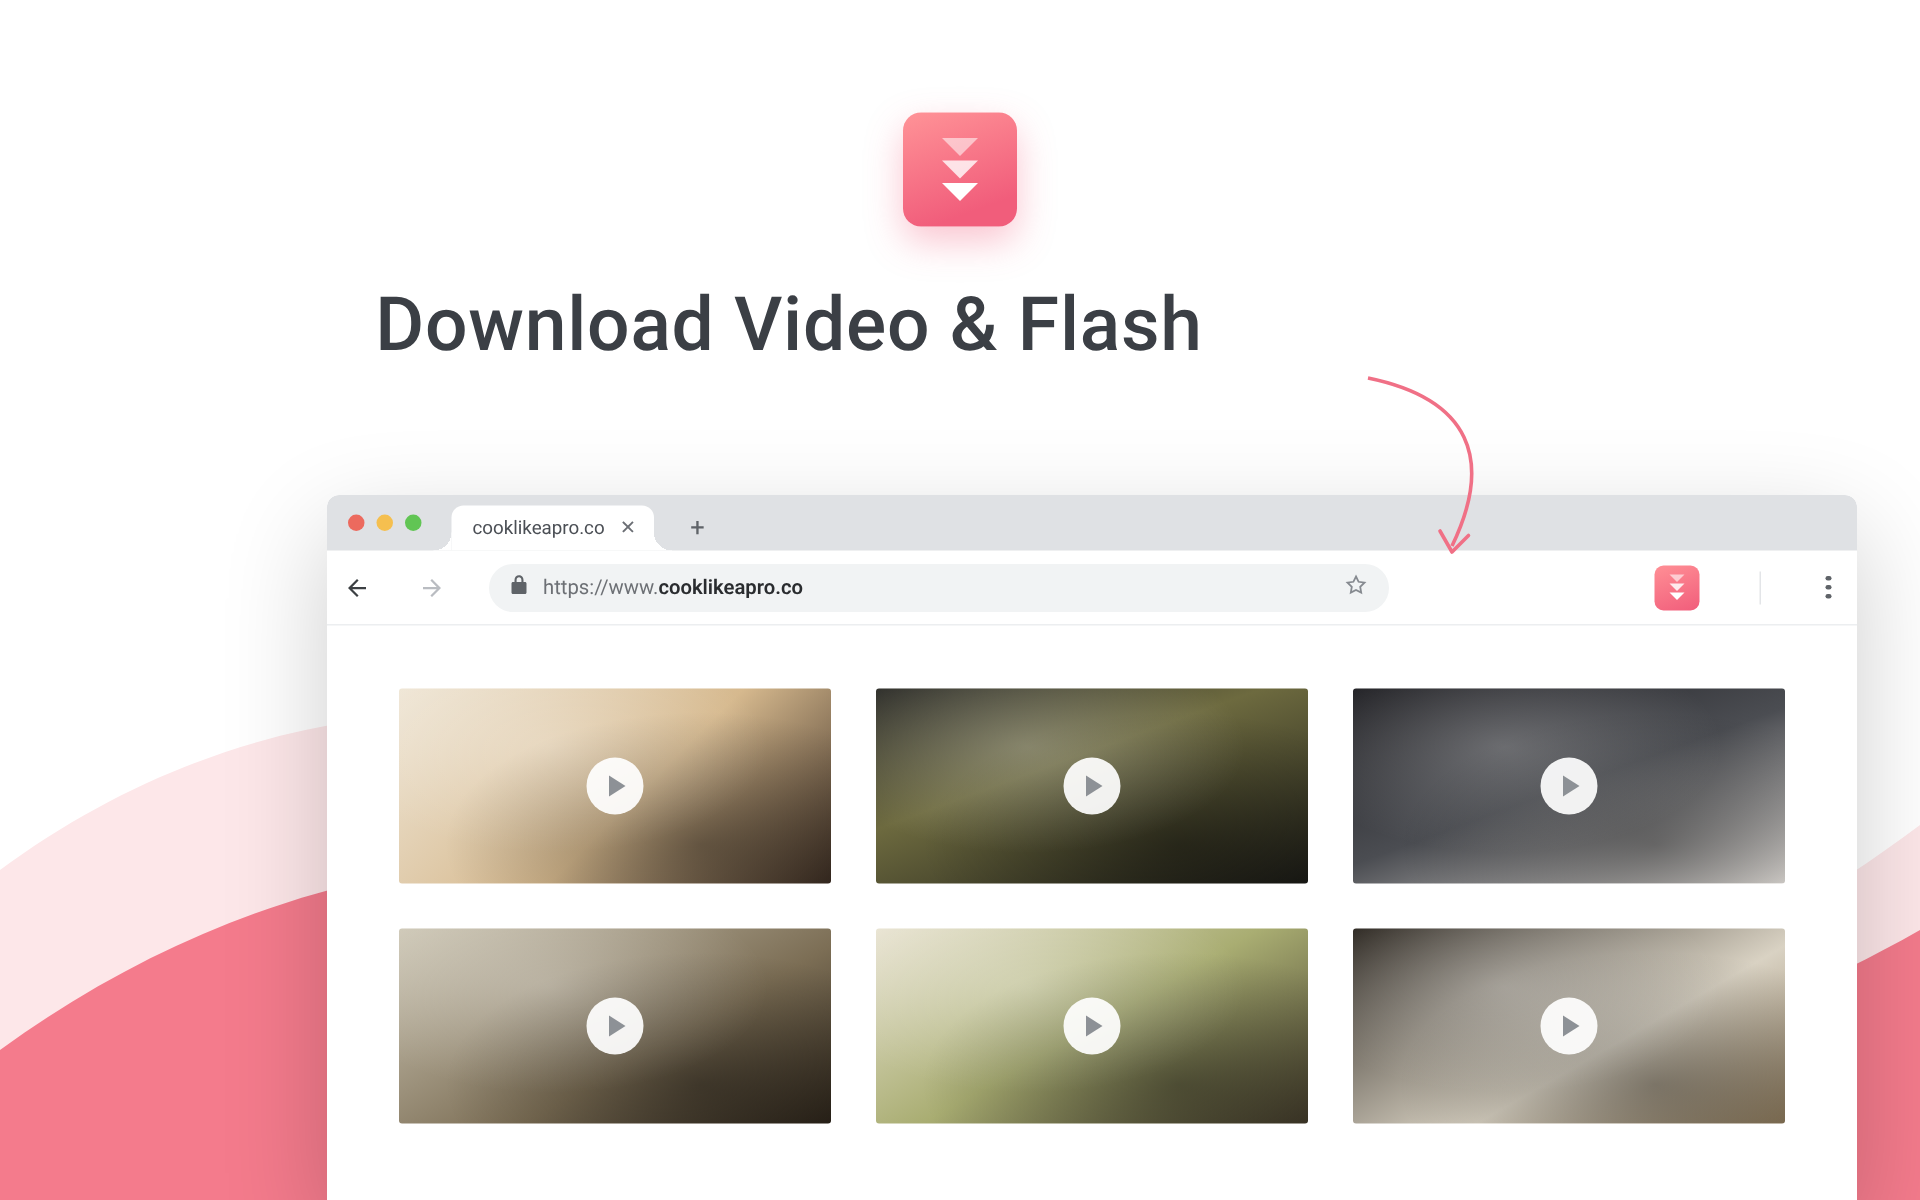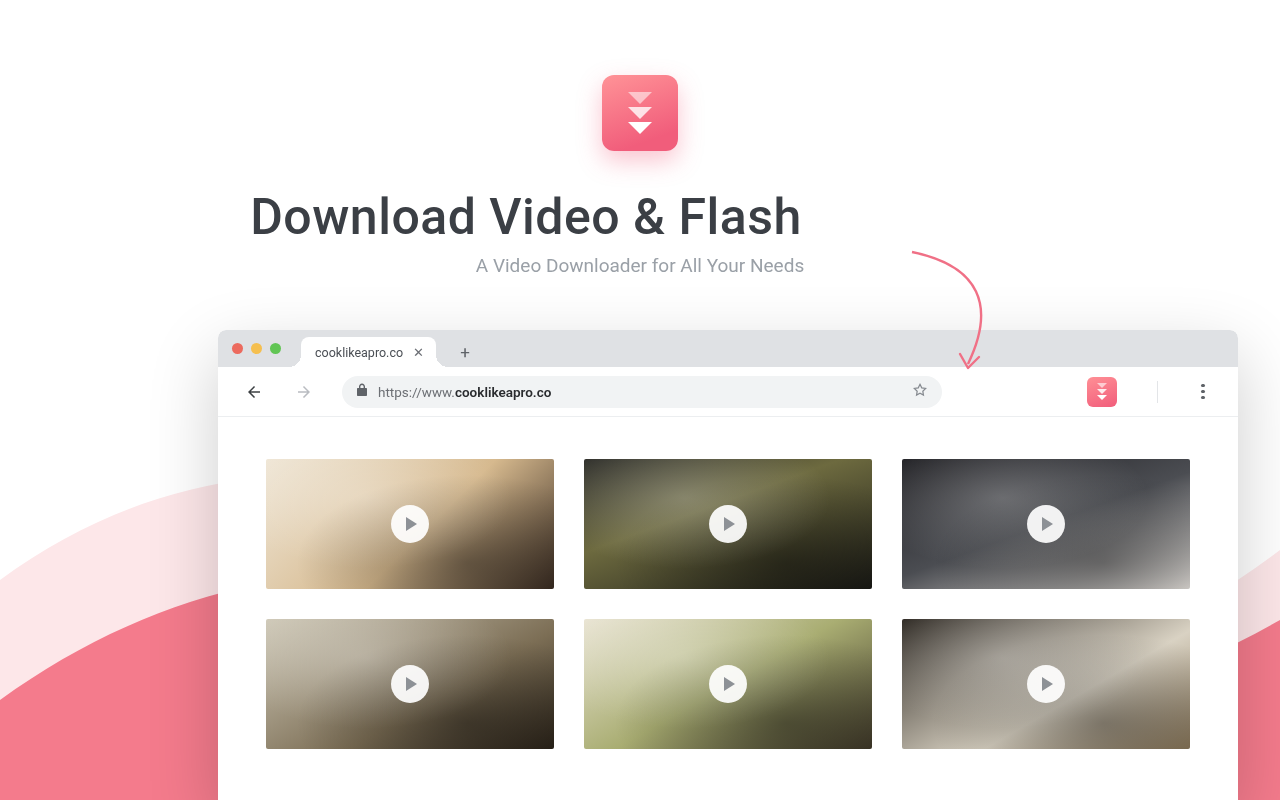--- a/index.html
+++ b/index.html
@@ -24,21 +24,21 @@
   .tabstrip { height:37px; background:#dfe1e4; display:flex; align-items:flex-end; padding-left:14px; border-radius:8px 8px 0 0; position:relative;}
   .traffic { display:flex; gap:8px; align-items:center; height:100%; padding-bottom:0; margin-right:20px;}
   .traffic .dot { width:11px; height:11px; border-radius:50%; }
   .dot.red{background:#ec6a5e;} .dot.yel{background:#f5bf4f;} .dot.grn{background:#61c554;}
   .tab { background:#fff; height:30px; border-radius:8px 8px 0 0; display:flex; align-items:center; padding:0 12px 0 14px; font-size:12.5px; color:#4b4f55; gap:10px; position:relative; }
   .tab::before, .tab::after{ content:""; position:absolute; bottom:0; width:12px; height:12px; background:radial-gradient(circle at 12px 0,transparent 12px,#fff 12px);} 
   .tab::before{ left:-12px; transform:scaleX(-1);} .tab::after{ right:-12px;}
   .tab .x { color:#6b6e74; font-size:13px; cursor:pointer;}
   .newtab { width:26px; height:26px; display:flex; align-items:center; justify-content:center; color:#5f6368; font-size:17px; margin-left:16px; margin-bottom:2px; cursor:pointer;}
 
-  .toolbar { height:50px; background:#fff; border-bottom:1px solid #eceef0; display:flex; align-items:center; padding:0 24px; gap:26px;}
+  .toolbar { height:50px; background:#fff; border-bottom:1px solid #eceef0; display:flex; align-items:center; padding:0 8px; gap:26px;}
   .nav-btn { width:24px; height:24px; color:#3c4043; display:flex; align-items:center; justify-content:center; }
   .nav-btn.fwd { color:#b9bcc1; }
   .omnibox { flex:0 0 600px; height:32px; background:#f1f3f4; border-radius:16px; display:flex; align-items:center; padding:0 14px; font-size:13.5px; color:#3c4043; gap:10px; position:relative;}
   .omnibox .lock { color:#5f6368; }
   .omnibox .url { color:#6d7075; }
   .omnibox .url b { color:#2a2c2f; font-weight:600; }
   .omnibox .star { margin-left:auto; color:#868a90; }
   .spacer { flex:1; }
   .ext-btn { width:30px; height:30px; border-radius:6px; background:linear-gradient(160deg,#ff8f95,#f15d7b); display:flex; flex-direction:column; align-items:center; justify-content:center; gap:1px; cursor:pointer;}
   .vdiv { width:1px; height:22px; background:#e3e5e8; margin:0 8px 0 14px;}
@@ -72,21 +72,20 @@
 
   <div class="hero-icon">
     <svg width="40" height="46" viewBox="0 0 40 46">
       <polygon points="20,14 8,2 32,2" fill="rgba(255,255,255,.55)"></polygon>
       <polygon points="20,29 8,17 32,17" fill="rgba(255,255,255,.8)"></polygon>
       <polygon points="20,44 8,32 32,32" fill="#ffffff"></polygon>
     </svg>
   </div>
 
   <h1 class="hero-title">Download Video &amp; Flash</h1>
-  <p class="hero-sub">A Video Downloader for All Your Needs</p>
 
   <svg class="pointer" viewBox="0 0 120 130">
     <path d="M12,6 C80,20 96,60 68,118" fill="none" stroke="#f07086" stroke-width="2.4"></path>
     <path d="M60,108 L68,122 L79,111" fill="none" stroke="#f07086" stroke-width="2.4" stroke-linecap="round" stroke-linejoin="round"></path>
   </svg>
 
   <div class="browser">
 
     <div class="tabstrip">
       <div class="traffic">

